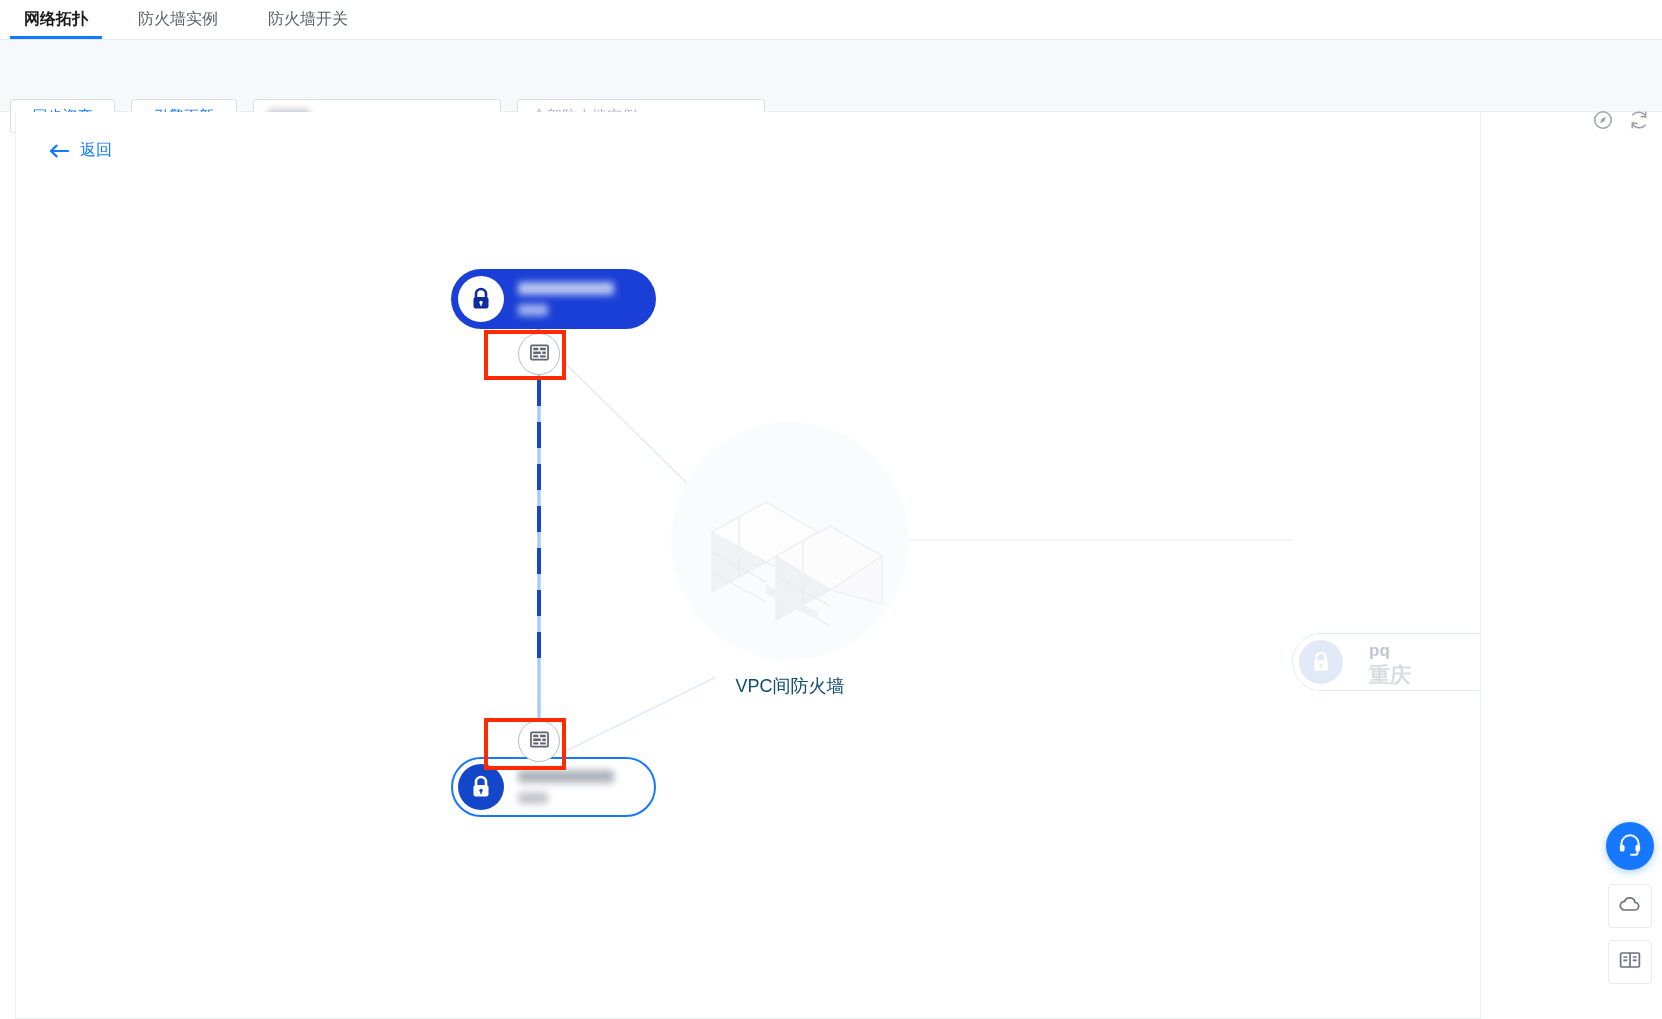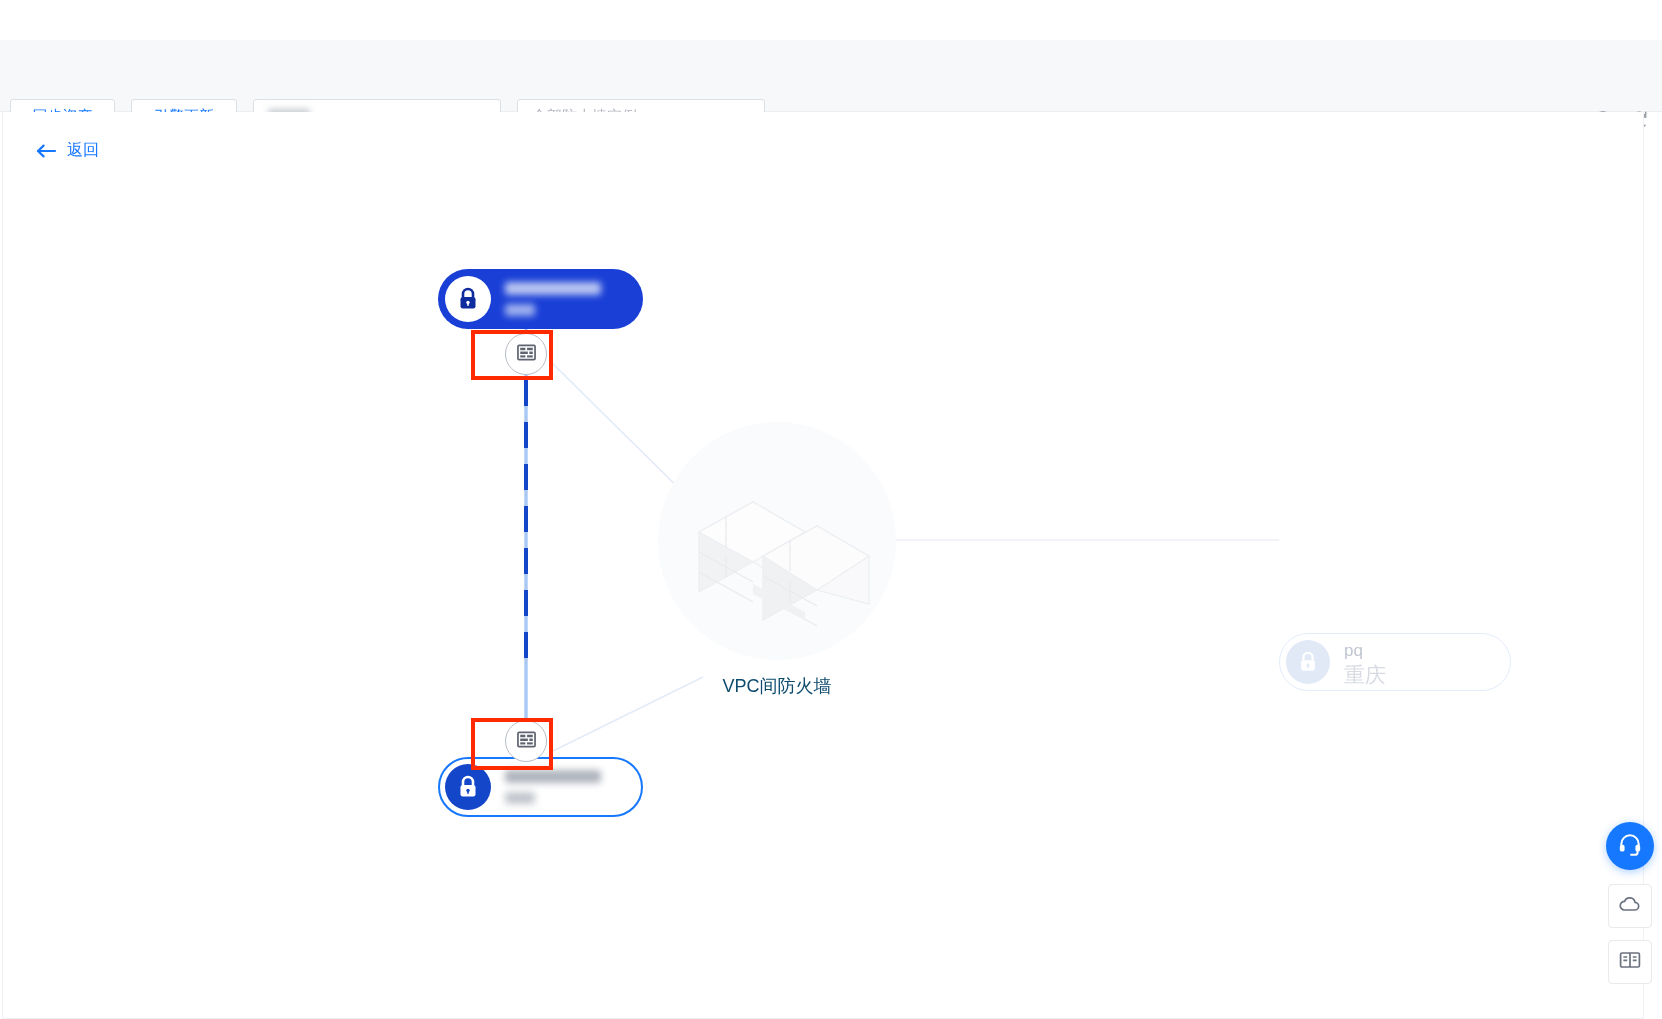--- a/index.html
+++ b/index.html
@@ -88,22 +88,22 @@
     position: absolute; top: 69px;
     width: 22px; height: 22px;
     color: #9aa0a8;
     cursor: pointer;
   }
   #icon-locate { left: 1592px; }
   #icon-refresh { left: 1628px; }
 
   
   .canvas {
-    position: absolute; left: 2px; top: 112px;
-    width: 1642px; height: 907px;
+    position: absolute; left: 15px; top: 112px;
+    width: 1466px; height: 907px;
     background: #ffffff;
     border: 1px solid #eef0f3;
     border-top: none;
     overflow: hidden;
   }
   .back-link {
     position: absolute; left: 32px; top: 28px;
     display: flex; align-items: center; gap: 10px;
     color: #1677ff; font-size: 16px; cursor: pointer;
   }
@@ -151,21 +151,21 @@
   #node-bottom .l2 { width: 30px; height: 12px; background: #c2c6cd; }
 
   
   #node-right {
     left: 1276px; top: 521px; width: 232px; height: 58px;
     background: #ffffff;
     border: 1px solid #ccdcf7;
     opacity: .55;
   }
   #node-right .lockwrap { width: 44px; height: 44px; background: #c9d8f2; margin-left: 6px; }
-  #node-right .node-text { margin-left: 14px; gap: 4px; }
+  #node-right .node-text { margin-left: 26px; gap: 4px; font-weight: bold; }
   #node-right .name { font-size: 17px; color: #8d98ab; line-height: 20px; }
   #node-right .sub  { font-size: 21px; color: #b9c0cc; line-height: 19px; }
 
   
   .router {
     position: absolute;
     width: 42px; height: 42px;
     border-radius: 50%;
     background: #ffffff;
     border: 1.5px solid #b9bec7;
@@ -216,20 +216,31 @@
   #fab-docs {
     top: 940px; right: 10px; width: 44px; height: 44px;
     background: #ffffff; border: 1px solid #e8eaee; border-radius: 4px;
   }
 </style>
 </head>
 <body>
 
 <div id="app">
 
+  <div class="tabbar">
+    <div class="tab active">
+      <span>网络拓扑</span>
+    </div>
+    <div class="tab">
+      <span>防火墙实例</span>
+    </div>
+    <div class="tab">
+      <span>防火墙开关</span>
+    </div>
+  </div>
 
   <div class="toolbar">
 
     <div class="btn-outline" id="btn-sync">
       <span>同步资产</span>
     </div>
 
     <div class="btn-outline" id="btn-engine">
       <span>引擎更新</span>
     </div>

